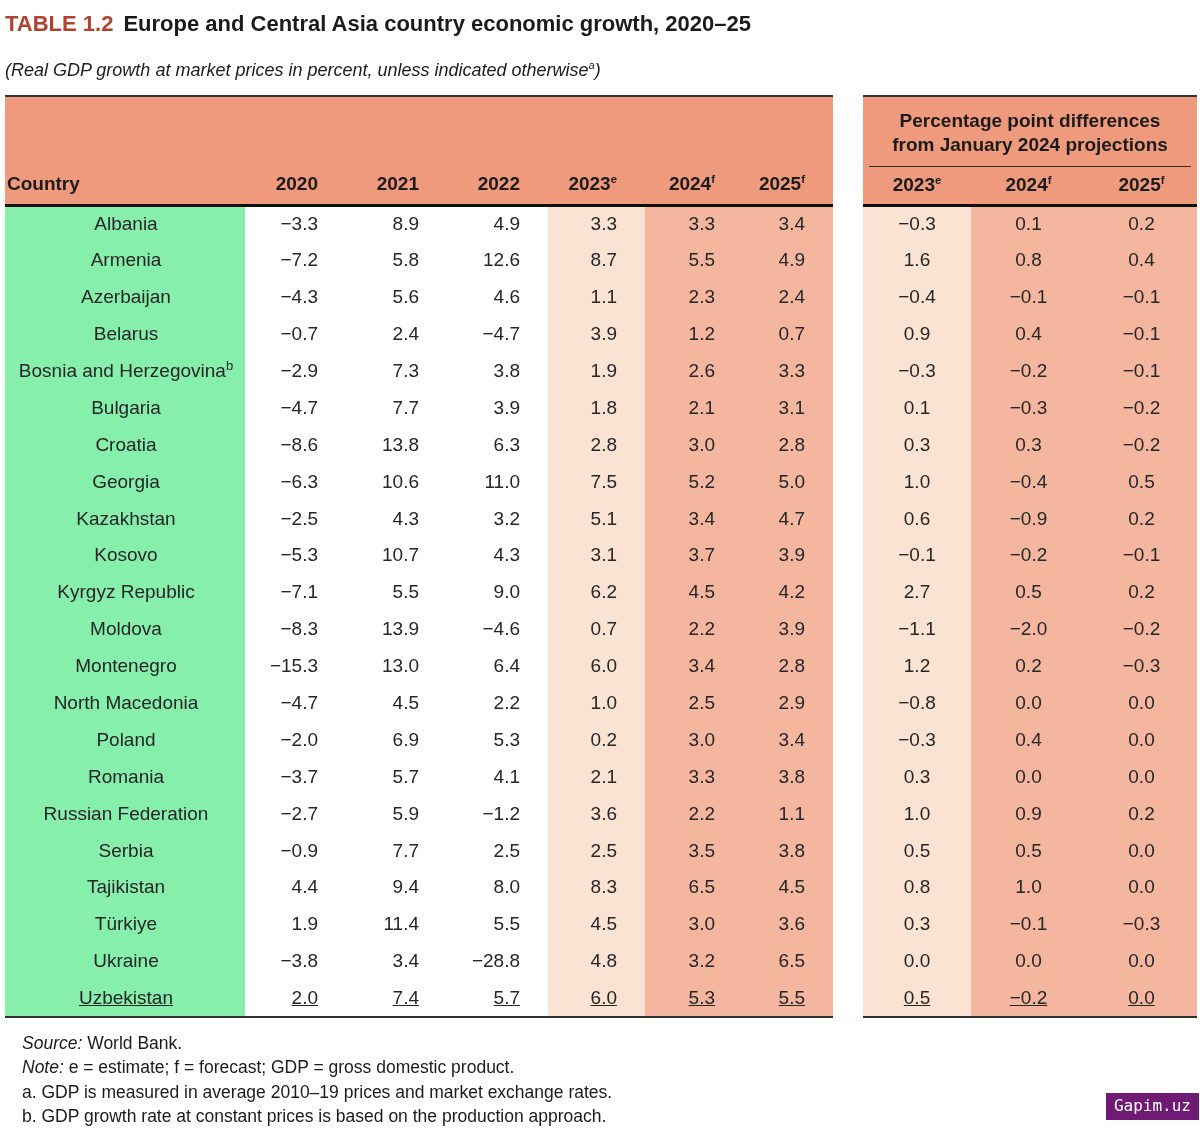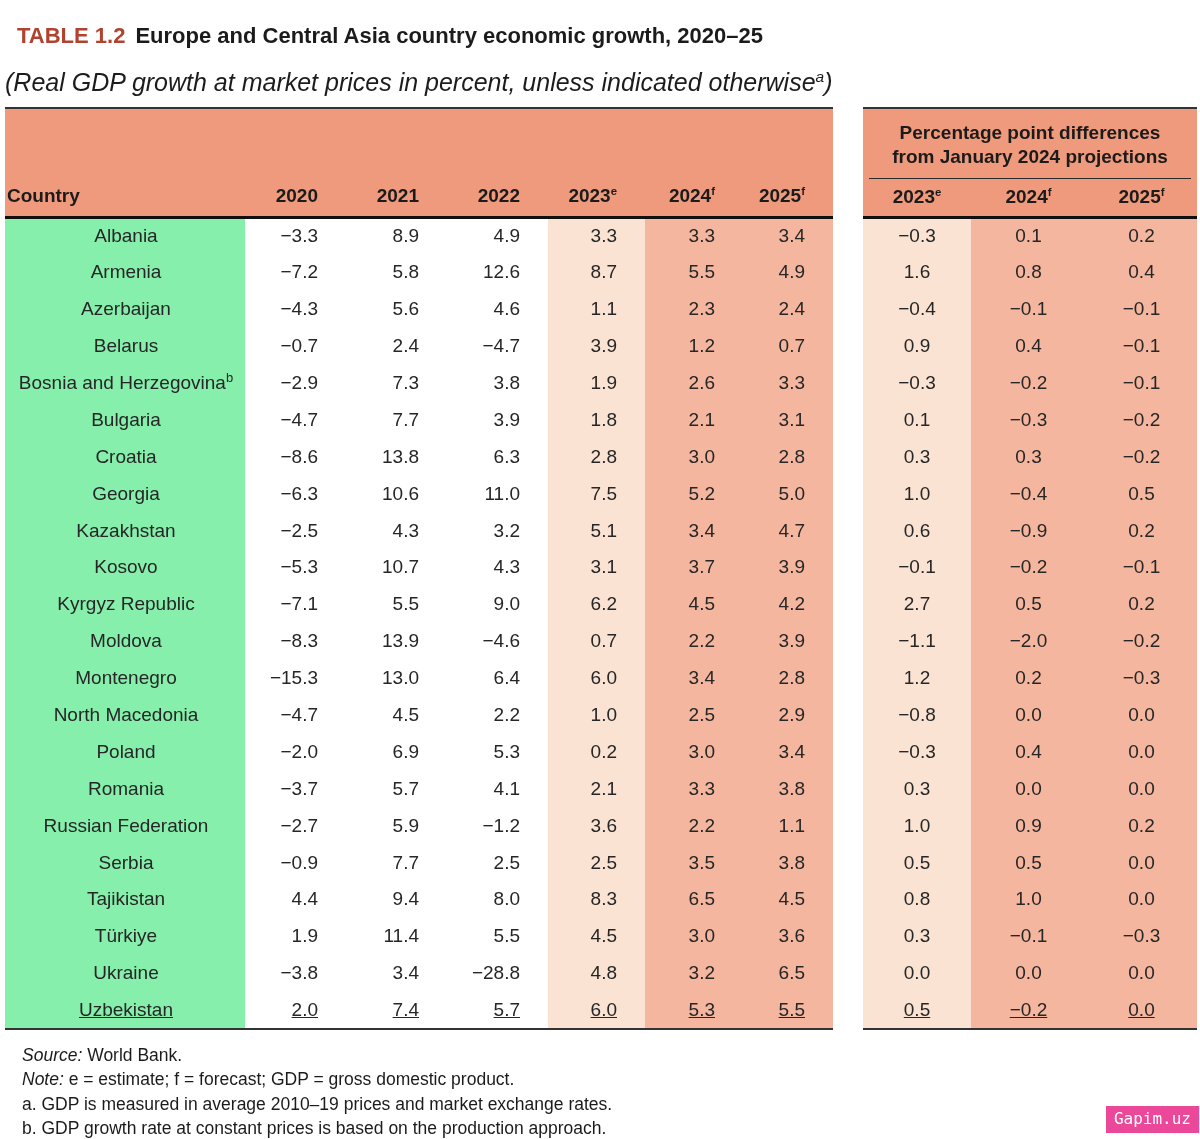--- a/index.html
+++ b/index.html
@@ -1,24 +1,24 @@
 <!DOCTYPE html>
 <html><head>
 <meta charset="utf-8">
 <style>
   html,body{margin:0;padding:0;}
   body{
     width:1200px;height:1139px;position:relative;background:#ffffff;
     font-family:"Liberation Sans", sans-serif;color:#232323;overflow:hidden;
   }
   .page{padding:0 3px 0 5px;}
-  .title-row{margin:12px;padding-top:11px;font-size:22px;font-weight:bold;line-height:26px;}
+  .title-row{margin:0;padding-top:11px;font-size:22px;font-weight:bold;line-height:26px;}
   .title-label{color:#b0422f;margin-right:10px;}
   .title-text{color:#1b1b1b;}
-  .subtitle{margin-top:21px;font-size:25px;font-style:italic;color:#1c1c1c;line-height:24px;}
+  .subtitle{margin-top:21px;font-size:18px;font-style:italic;color:#1c1c1c;line-height:24px;}
   .subtitle sup{font-size:62%;font-style:italic;}
   .tables{margin-top:13px;display:flex;gap:30px;align-items:flex-start;}
   table{border-collapse:collapse;table-layout:fixed;box-sizing:border-box;}
   table.main{width:828px;}
   table.diff{width:334px;border-radius:15px;}
   table.main, table.diff{border-top:2px solid #333333;}
   th,td{font-size:19px;padding:0;box-sizing:border-box;}
   thead th{background:#ef9a7c;color:#1b1b1b;font-weight:bold;vertical-align:bottom;
            border-bottom:3px solid #101010;}
   .main thead th{height:109px;padding-bottom:9px;}
@@ -34,21 +34,21 @@
   td.country{text-align:center;padding-left:2px;background:#86efac;}
   td.num{text-align:right;padding-right:28px;background:#ffffff;}
   td.ctr{text-align:center;}
   td.light{background:#fae3d3;}
   td.med{background:#f4b69e;}
   sup{font-size:60%;line-height:0;}
   .country sup{font-size:13px;vertical-align:super;}
   .footer{margin-top:13px;font-size:17.5px;line-height:24.5px;color:#1b1b1b;margin-left:17px;}
   .footer .lead{font-style:italic;}
   .watermark{
-    position:absolute;right:1px;bottom:6px;background:#ec4899;color:#ffffff;
+    position:absolute;right:1px;bottom:19px;background:#701a75;color:#ffffff;
     font-family:"DejaVu Sans Mono", monospace;font-size:16px;padding:3px 8px 5px 8px;
   }
 </style>
 </head>
 <body>
 
 <div class="page">
 
   <div class="title-row">
     <span class="title-label">TABLE 1.2</span><span class="title-text">Europe and Central Asia country economic growth, 2020–25</span>

